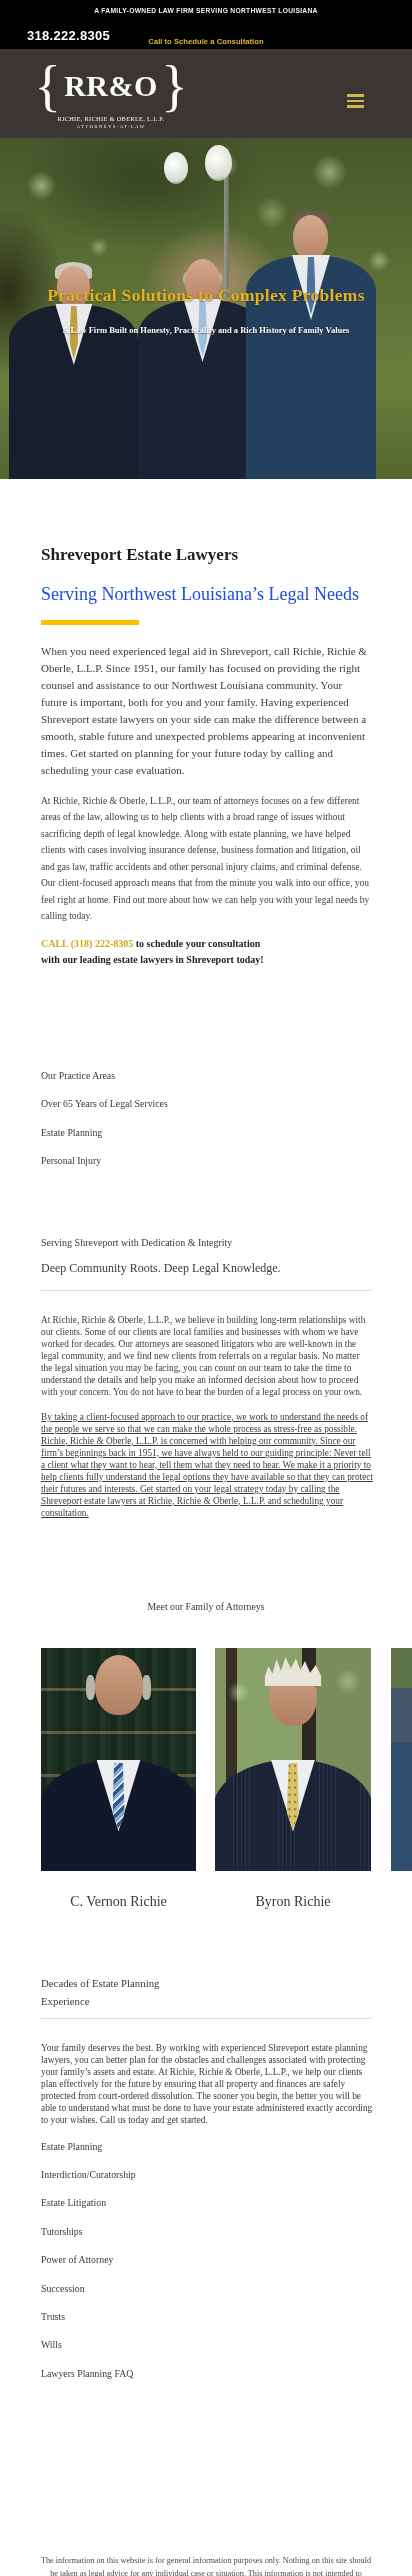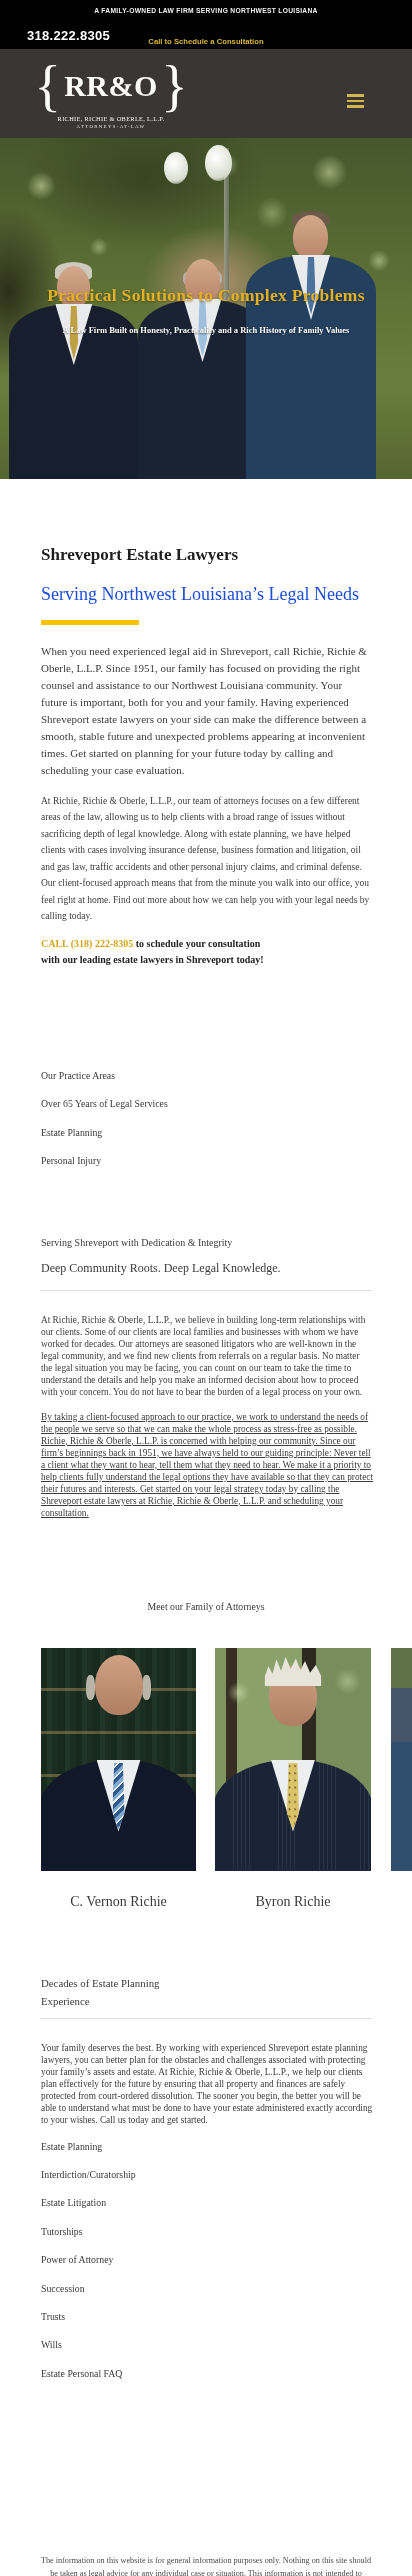--- a/index.html
+++ b/index.html
@@ -270,21 +270,21 @@
 
     <ul class="link-list second">
       <li><a href="#">Estate Planning</a></li>
       <li><a href="#">Interdiction/Curatorship</a></li>
       <li><a href="#">Estate Litigation</a></li>
       <li><a href="#">Tutorships</a></li>
       <li><a href="#">Power of Attorney</a></li>
       <li><a href="#">Succession</a></li>
       <li><a href="#">Trusts</a></li>
       <li><a href="#">Wills</a></li>
-      <li><a href="#">Estate Personal FAQ</a></li>
+      <li><a href="#">Lawyers Planning FAQ</a></li>
     </ul>
   </div>
 
   <div class="footer">
     <p class="disclaimer">The information on this website is for general information purposes only. Nothing on this site should be taken as legal advice for any individual case or situation. This information is not intended to create, and receipt or viewing does not constitute, an attorney-client relationship.</p>
 
   </div>
 
 </div>
 

